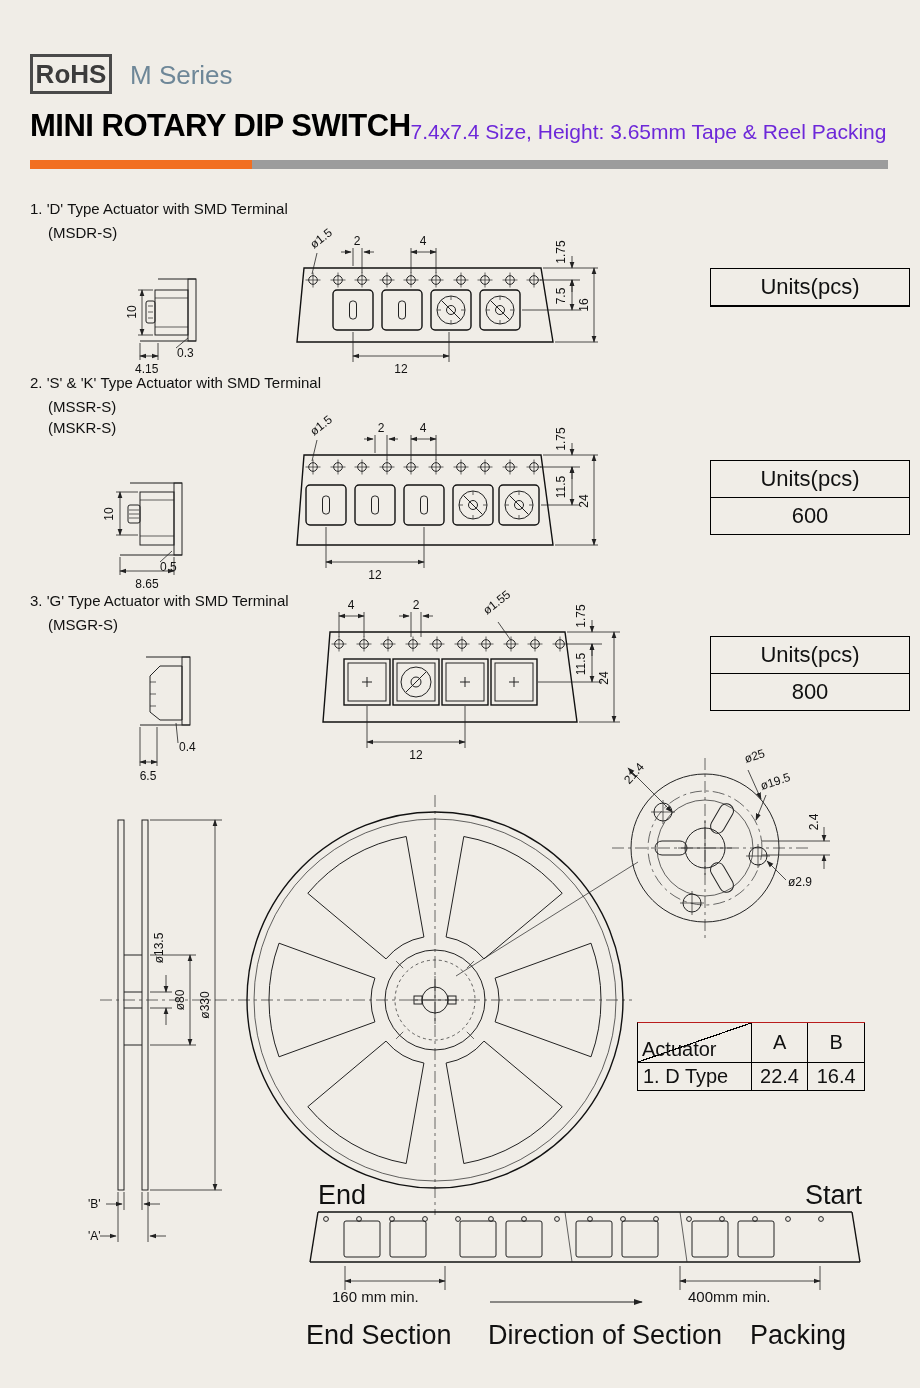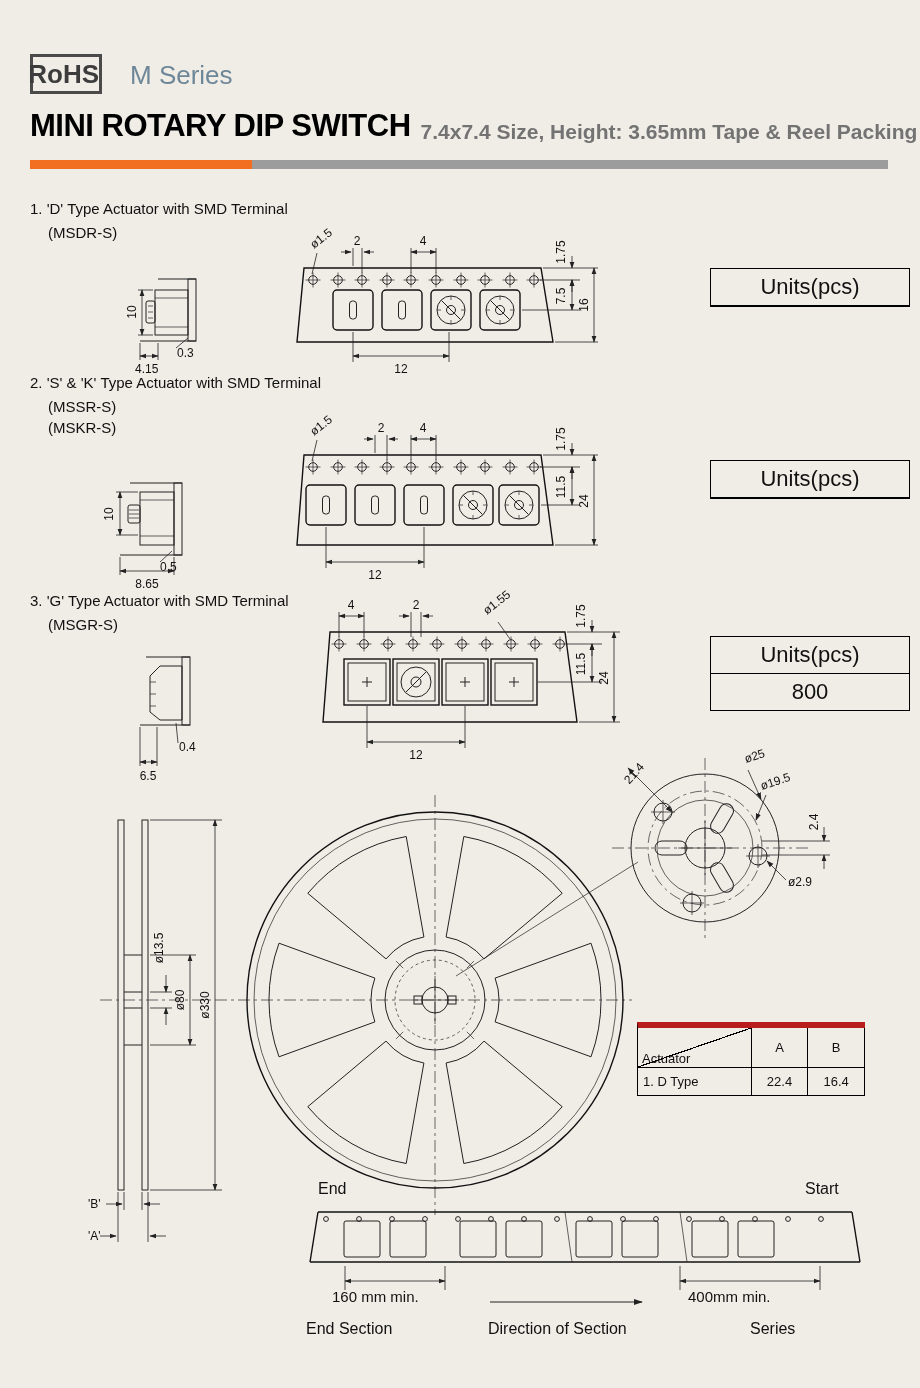--- a/index.html
+++ b/index.html
@@ -1,39 +1,39 @@
 <!DOCTYPE html>
 <html><head>
 <meta charset="utf-8">
 <style>
   *{margin:0;padding:0;box-sizing:border-box}
   html,body{width:920px;height:1388px}
   body{position:relative;background:#f0ede7;font-family:"Liberation Sans",sans-serif;color:#111;overflow:hidden}
   .abs{position:absolute}
-  .rohs{left:30px;top:54px;width:72px;height:40px;border:3px solid #4a4a4a;display:flex;align-items:center;justify-content:flex-end;font-size:26px;font-weight:bold;color:#3c3c3c}
+  .rohs{left:30px;top:54px;width:82px;height:40px;border:3px solid #4a4a4a;display:flex;align-items:center;justify-content:center;font-size:26px;font-weight:bold;color:#3c3c3c}
   .mseries{left:130px;top:60px;font-size:26px;font-weight:normal;color:#6e8798}
   .title-row{left:30px;top:108px;white-space:nowrap;display:flex;align-items:flex-end}
   .title{font-size:31px;font-weight:bold;color:#000;letter-spacing:-.5px}
-  .subtitle{font-size:21px;font-weight:bold;color:#737373;margin-left:10px}
+  .subtitle{font-size:21px;font-weight:normal;color:#6d28d9;}
   .rule{left:30px;top:160px;width:858px;height:9px;background:#9c9c9c}
   .rule-orange{position:absolute;left:0;top:0;width:222px;height:9px;background:#f26f21}
   .sec-h{font-size:15px}
   .sec-m{font-size:15px}
   .units{width:200px;border:1px solid #000}
   .units .ul{height:37px;border-bottom:1px solid #000;display:flex;align-items:center;justify-content:center;font-size:22px}
   .units .uv{height:36px;display:flex;align-items:center;justify-content:center;font-size:22px}
-  .spec-table{width:228px;font-size:13px;border-top:6px solid #b91c1c;border-left:1px solid #000}
+  .spec-table{width:228px;font-size:20px;border-top:1px solid #b91c1c;border-left:1px solid #000}
   .st-row{display:flex}
   .st-cell{border-right:1px solid #000;border-bottom:1px solid #000;display:flex;align-items:center;justify-content:center;background:transparent}
   .c0{width:126px}.c1{width:63px}.c2{width:63px}
   .st-head{height:40px}
   .st-data{height:28px}
   .diag{justify-content:flex-start;align-items:flex-end;padding:1px 4px;background:linear-gradient(to bottom right,transparent calc(50% - .6px),#000 calc(50% - .6px),#000 calc(50% + .6px),transparent calc(50% + .6px))}
   .lbl{justify-content:flex-start;padding-left:5px}
-  .t20{font-size:16px}
+  .t20{font-size:27px}
   .t15{font-size:15px;text-align:left}
   svg text{font-family:"Liberation Sans",sans-serif;font-size:12px;fill:#111}
   .ln{fill:none;stroke:#222;stroke-width:1}
   .ln2{fill:none;stroke:#111;stroke-width:1.4}
   .thin{fill:none;stroke:#222;stroke-width:.7}
   .dim{fill:none;stroke:#222;stroke-width:.8}
   .cl{fill:none;stroke:#444;stroke-width:.8;stroke-dasharray:12 4 3 4}
 </style>
 </head>
 <body>
@@ -437,20 +437,21 @@
 <div class="abs sec-m" style="left:48px;top:224px">(MSDR-S)</div>
 <div class="abs units" style="left:710px;top:268px">
   <div class="ul">Units(pcs)</div>
 </div>
 
 <div class="abs sec-h" style="left:30px;top:374px">2. 'S' &amp; 'K' Type Actuator with SMD Terminal</div>
 <div class="abs sec-m" style="left:48px;top:398px">(MSSR-S)</div>
 <div class="abs sec-m" style="left:48px;top:419px">(MSKR-S)</div>
 <div class="abs units" style="left:710px;top:460px">
   <div class="ul">Units(pcs)</div>
+  <div class="uv">600</div>
 </div>
 
 <div class="abs sec-h" style="left:30px;top:592px">3. 'G' Type Actuator with SMD Terminal</div>
 <div class="abs sec-m" style="left:48px;top:616px">(MSGR-S)</div>
 <div class="abs units" style="left:710px;top:636px">
   <div class="ul">Units(pcs)</div>
   <div class="uv">800</div>
 </div>
 
 <div class="abs spec-table" style="left:637px;top:1022px">
@@ -467,13 +468,13 @@
     <div class="st-cell st-data c2">16.4</div>
   </div>
 </div>
 
 <div class="abs t20" style="left:318px;top:1180px">End</div>
 <div class="abs t20" style="left:805px;top:1180px">Start</div>
 <div class="abs t15" style="left:332px;top:1288px;width:126px">160 mm min.</div>
 <div class="abs t15" style="left:688px;top:1288px;width:126px">400mm min.</div>
 <div class="abs t20" style="left:306px;top:1320px">End Section</div>
 <div class="abs t20" style="left:488px;top:1320px">Direction of Section</div>
-<div class="abs t20" style="left:750px;top:1320px">Series</div>
+<div class="abs t20" style="left:750px;top:1320px">Packing</div>
 
 </body></html>

